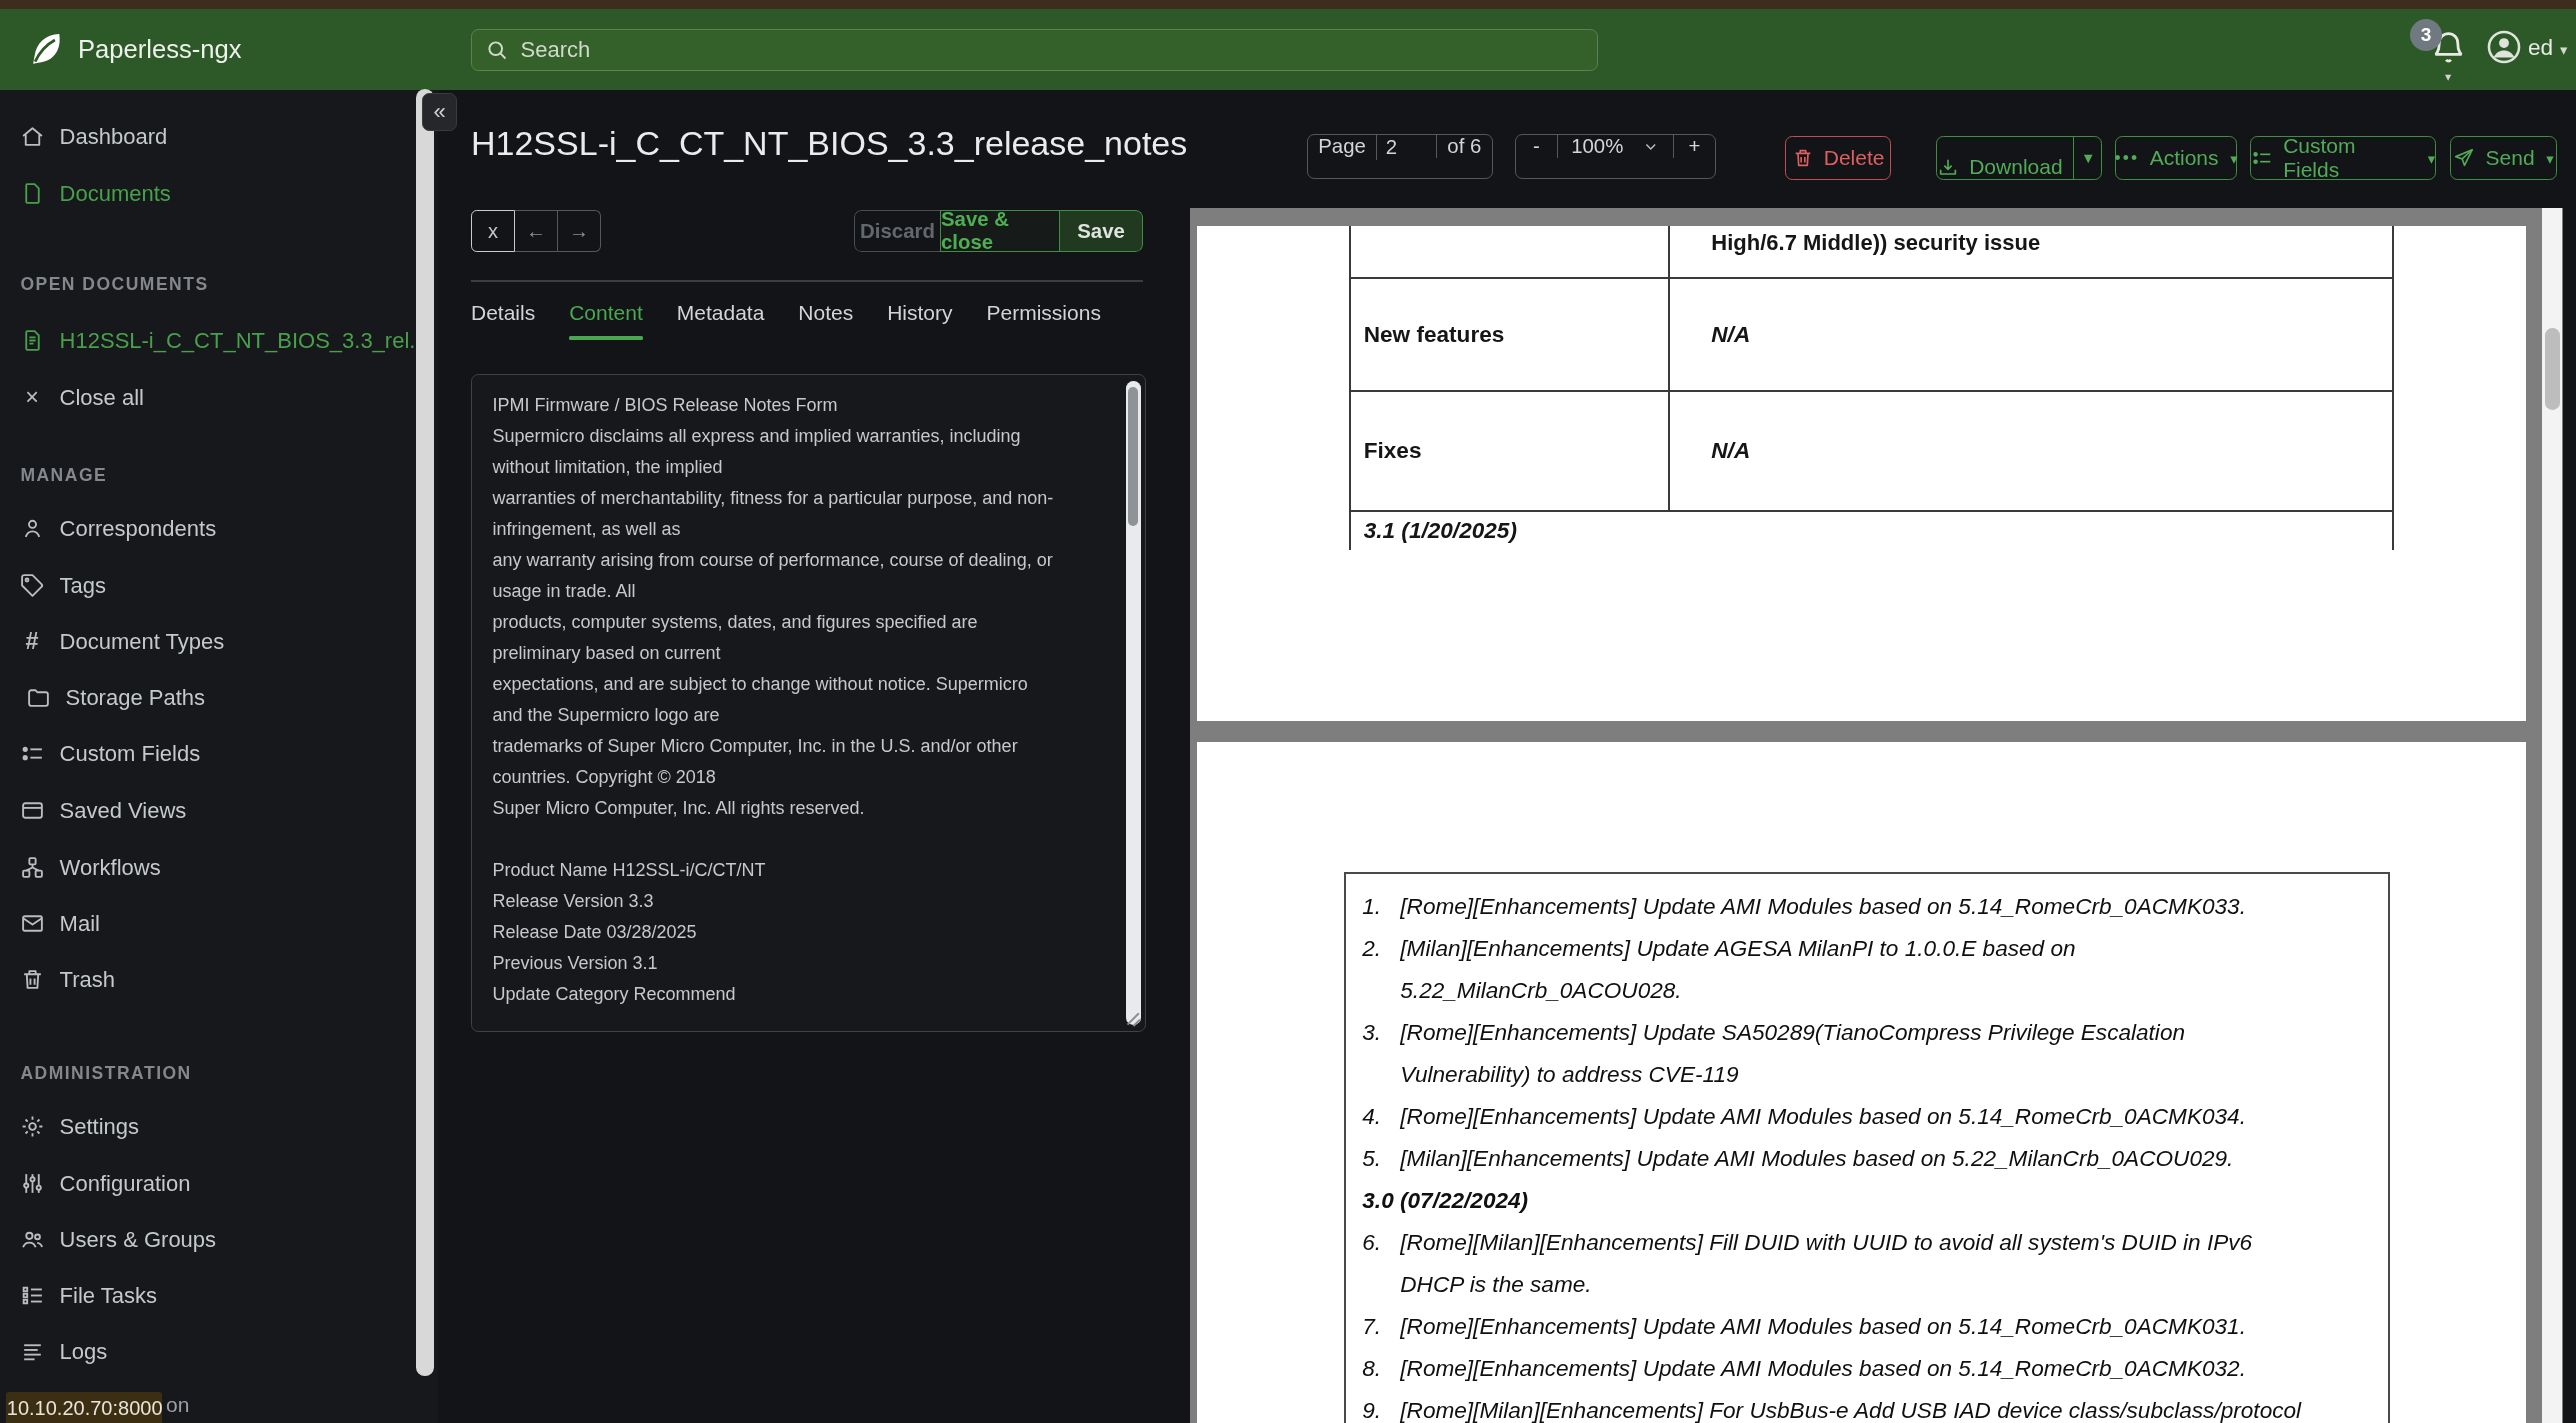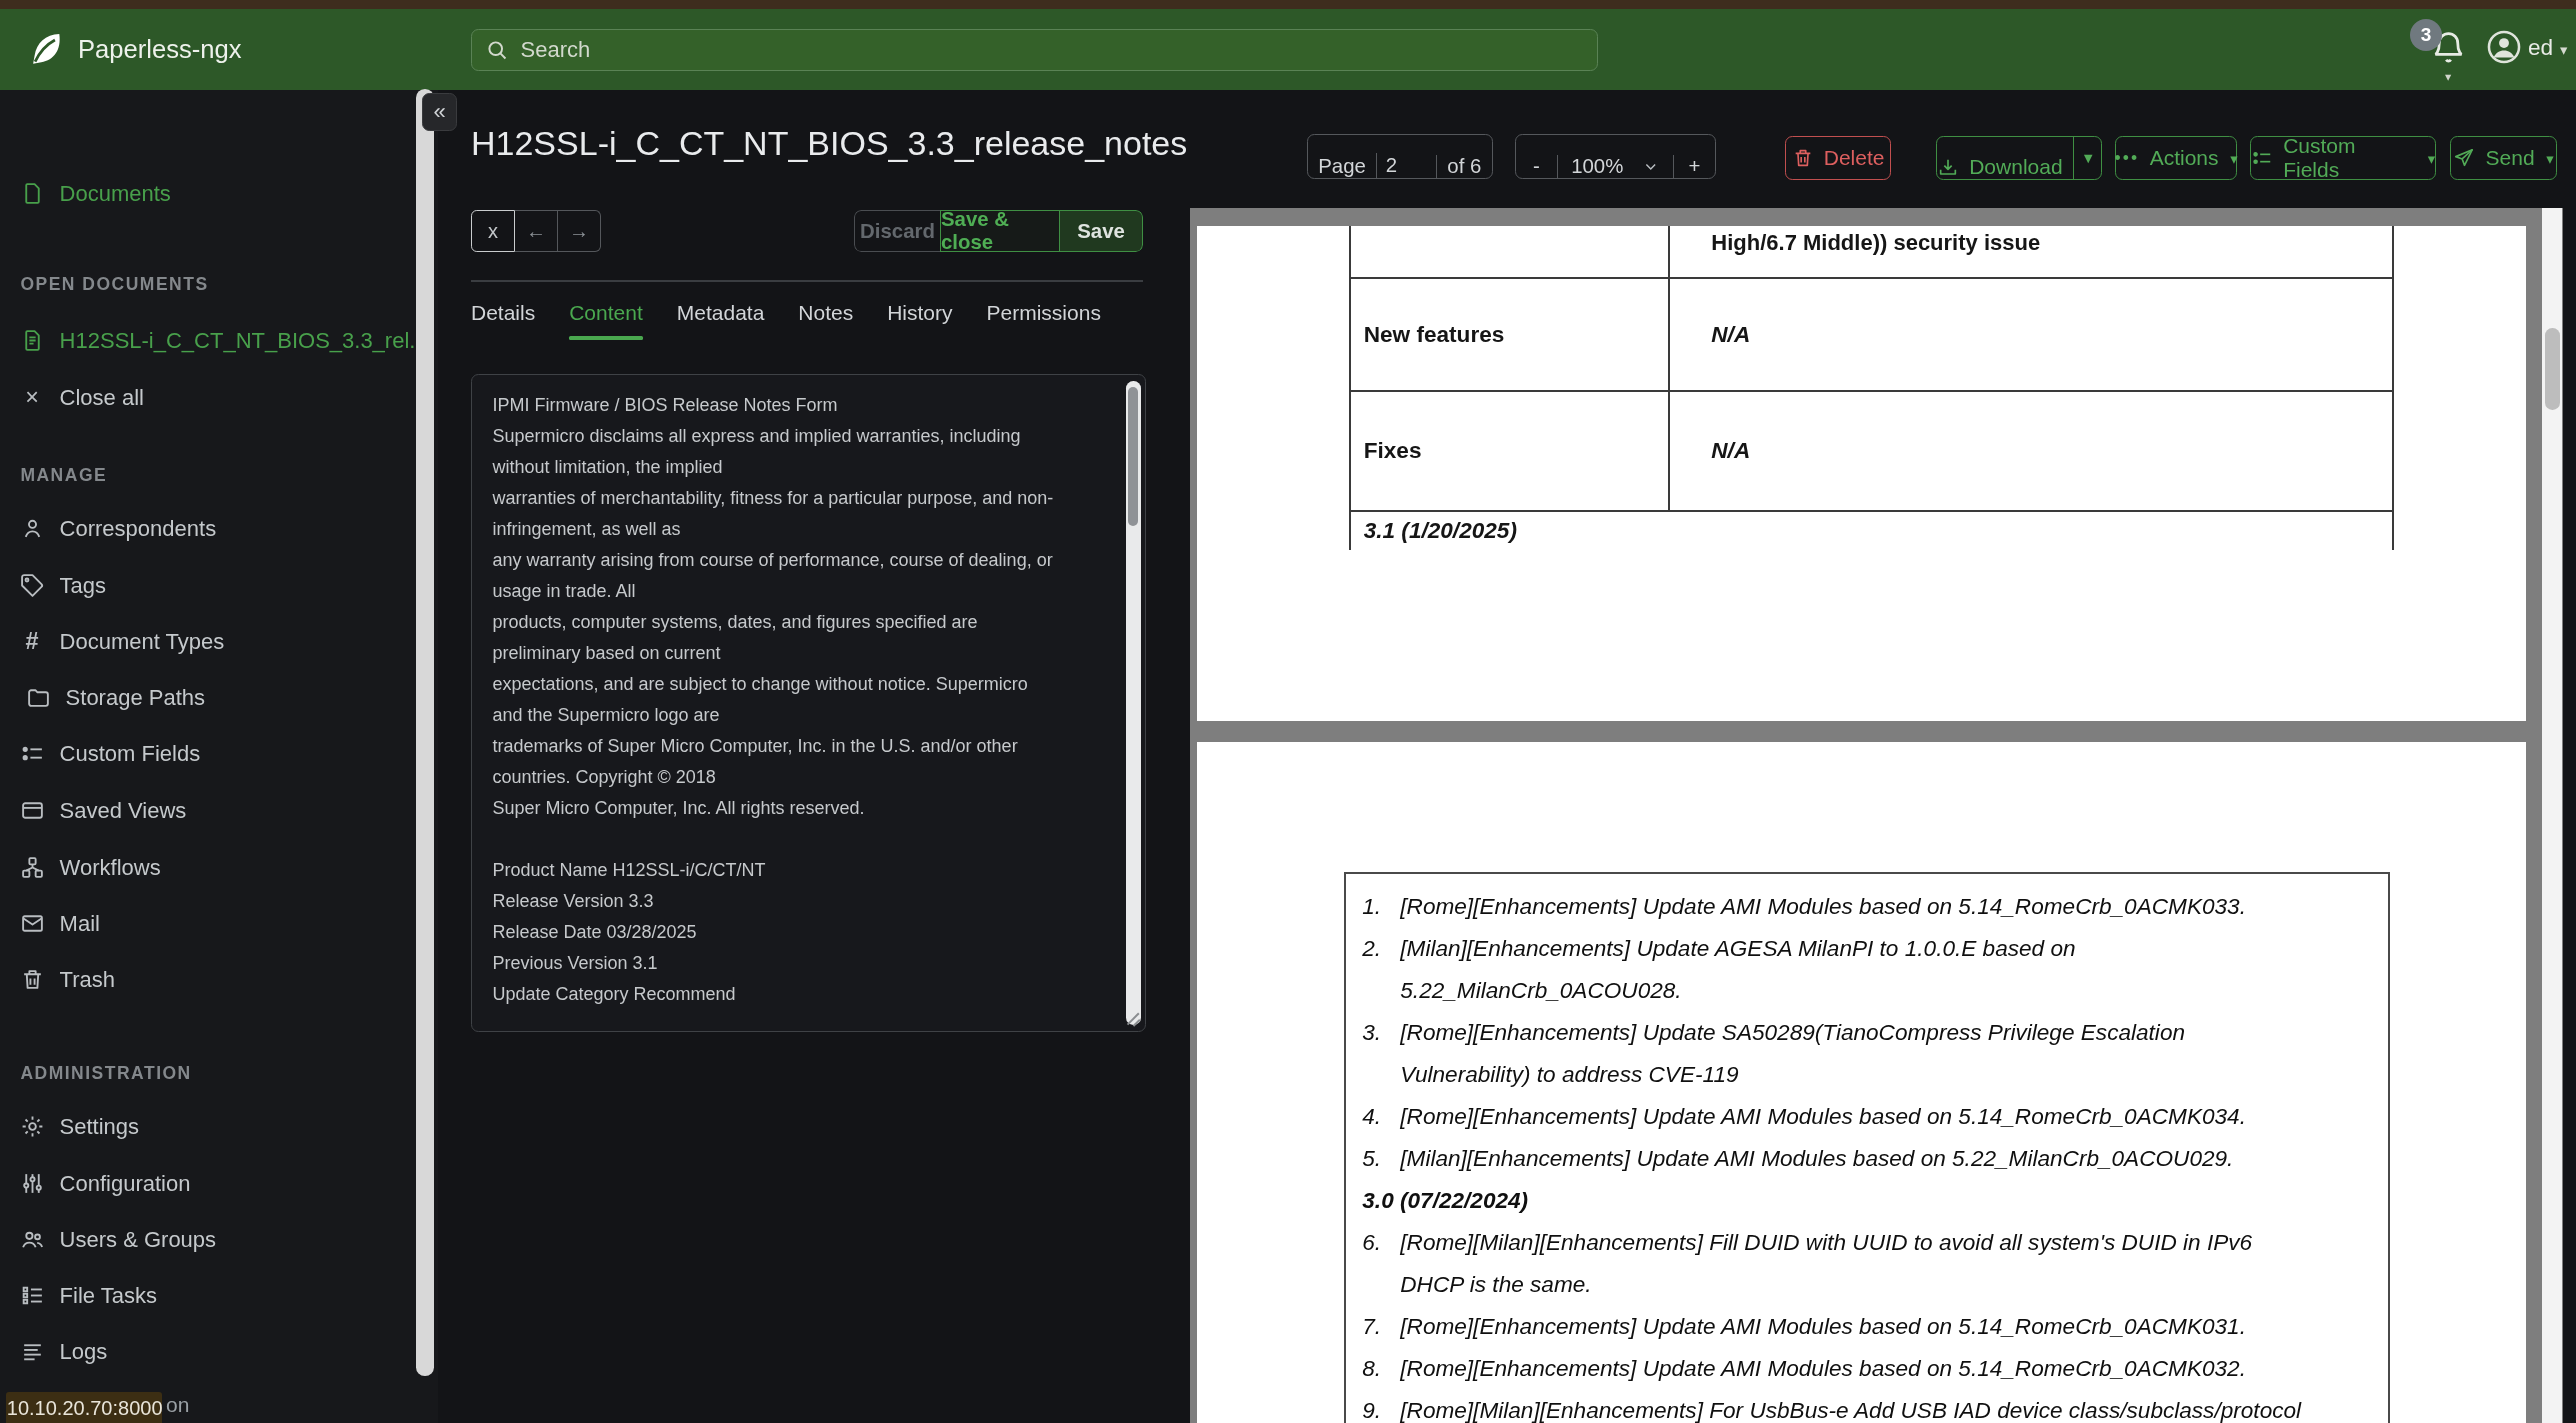--- a/index.html
+++ b/index.html
@@ -37,21 +37,21 @@
   #status-box{left:5.8px;top:1392px;width:156px;height:32px;background:#3c2e13;color:#e9e5da;font-size:20px;
     display:flex;align-items:center;padding-left:1px;z-index:6;border-radius:2.9px 2.9px 0 0;}
   #clipped-item{left:166px;top:1393px;color:#9aa0a5;font-size:21px;z-index:4;}
 
   
   #collapse-btn{left:422px;top:93px;width:35px;height:38px;background:#26272a;border:0.7px solid #3a3b3e;
     border-radius:7.3px;color:#d0d3d6;font-size:22px;display:flex;align-items:center;justify-content:center;z-index:6;cursor:pointer;}
   #doc-title{left:471px;top:124px;font-size:34px;color:#e9ebed;white-space:nowrap;}
 
   .seg-group{display:flex;height:45px;border:1.5px solid #55585c;border-radius:7.3px;color:#d3d6d9;
-    font-size:20.4px;align-items:flex-end;overflow:hidden;}
+    font-size:20.4px;align-items:flex-start;overflow:hidden;}
   .seg{display:flex;align-items:center;justify-content:center;padding:0 10.2px;}
   .seg + .seg{border-left:1.5px solid #55585c;}
   #pager{left:1307px;top:134px;}
   #pager input{width:44px;background:transparent;border:none;outline:none;color:#d3d6d9;font-size:20.4px;
     font-family:"Liberation Sans",sans-serif;padding-left:4.4px;}
   #zoomer{left:1515px;top:134px;}
 
   .tbtn{position:absolute;top:136px;height:42px;display:flex;align-items:center;justify-content:center;
     gap:10.2px;border:1.8px solid #3f8f43;border-radius:7.3px;color:#52ab57;font-size:21px;background:transparent;cursor:pointer;}
   .tbtn .caret{font-size:14.6px;margin-left:1.5px;}
@@ -163,20 +163,29 @@
       <circle cx="12" cy="12" r="9.5"></circle>
       <circle cx="12" cy="9.5" r="3.1" fill="#dfe4db" stroke="none"></circle>
       <path d="M5.5 18.6c1.2-3 3.6-4.4 6.5-4.4s5.3 1.4 6.5 4.4" fill="#dfe4db" stroke="none"></path>
     </svg>
   </div>
   <div id="username" class="abs">ed</div>
   <div id="user-caret" class="abs">▾</div>
 
   <div id="sidebar" class="abs">
 
+    <div class="side-item" style="top:23.4px;">
+      <span class="ico">
+        <svg width="25" height="25" viewBox="0 0 24 24" fill="none" stroke="currentColor" stroke-width="1.8" stroke-linejoin="round">
+          <path d="M3 11.5 12 4l9 7.5"></path>
+            <path d="M5.5 10v10h13V10"></path>
+        </svg>
+      </span>
+      <span class="lbl">Dashboard</span>
+    </div>
 
     <div class="side-item green" style="top:80px;">
       <span class="ico">
         <svg width="25" height="25" viewBox="0 0 24 24" fill="none" stroke="currentColor" stroke-width="1.8" stroke-linejoin="round">
           <path d="M7 3h7l4 4v13a1 1 0 0 1-1 1H7a1 1 0 0 1-1-1V4a1 1 0 0 1 1-1z"></path>
         </svg>
       </span>
       <span class="lbl">Documents</span>
     </div>
 

